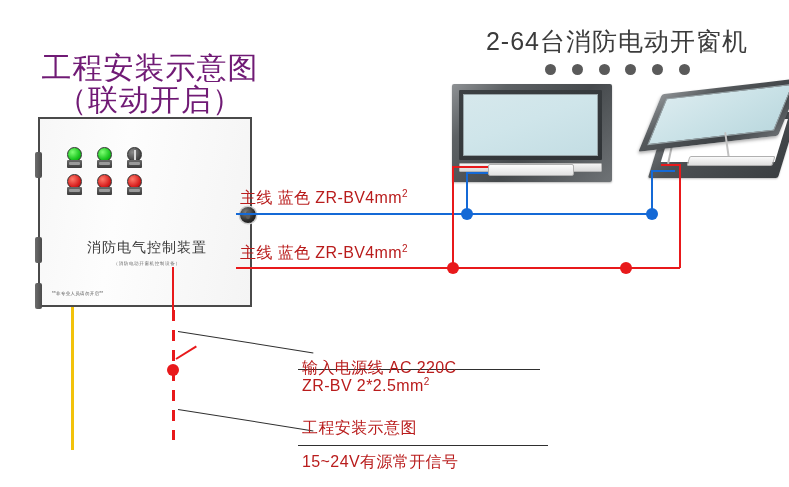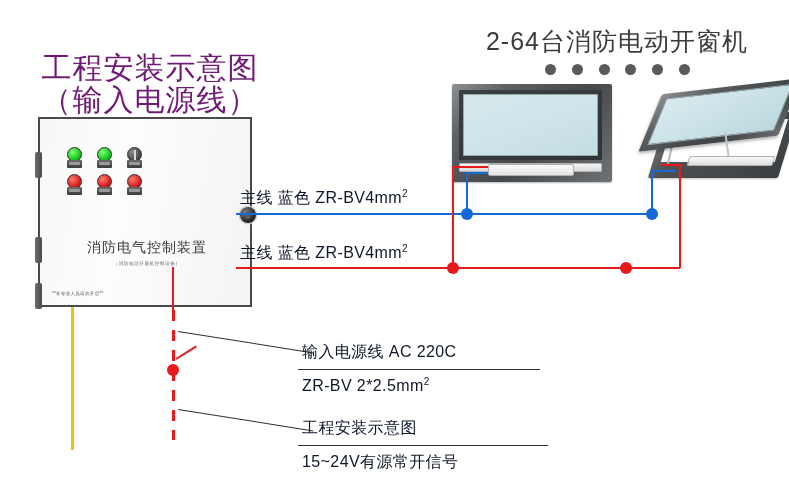--- a/index.html
+++ b/index.html
@@ -69,21 +69,21 @@
   .node-red{background:#e8191b;}
 
   .dash-red{position:absolute;width:3px;
     background:repeating-linear-gradient(180deg,#e8191b 0 11px,transparent 11px 20px);}
 
   
   .leader{position:absolute;height:0;border-top:1.4px solid #2f2f2f;transform-origin:left center;}
   .underline{position:absolute;height:0;border-top:1.4px solid #2f2f2f;}
 
   
-  .lbl{position:absolute;font-size:16px;color:#0f172a;white-space:nowrap;letter-spacing:.4px;}
+  .lbl{position:absolute;font-size:16px;color:#b91c1c;white-space:nowrap;letter-spacing:.4px;}
   .lbl sup{font-size:10px;}
 
   
   #win1{left:452px;top:84px;width:160px;height:98px;}
   #win1 .frame{position:absolute;inset:0;
     background:linear-gradient(135deg,#8e9194 0%,#5d6164 22%,#45494c 55%,#6f7376 100%);
     border-radius:2px;box-shadow:0 1px 2px rgba(0,0,0,.28);}
   #win1 .inner{position:absolute;left:7px;top:6px;right:10px;bottom:22px;
     background:linear-gradient(160deg,#3c4043,#2f3336);border-radius:1px;}
   #win1 .glass{position:absolute;left:4px;top:4px;right:4px;bottom:4px;
@@ -115,21 +115,21 @@
     background:#c2c2c2;border-radius:1px;transform:rotate(-8deg);}
   #win2 .act{position:absolute;left:40px;top:70px;width:86px;height:10px;
     background:linear-gradient(180deg,#fafafa,#dedede);border:1px solid #b0b0b0;
     box-sizing:border-box;border-radius:2px;transform:skewX(-17deg);}
 </style>
 </head>
 <body>
 
 <div class="abs" id="left-title">
   <span>工程安装示意图</span>
-  <span class="l2">（输入电源线）</span>
+  <span class="l2">（联动开启）</span>
 </div>
 
 <div class="abs" id="top-title">2-64台消防电动开窗机</div>
 
 <div class="abs" id="top-dots">
   <span class="dot"></span>
   <span class="dot"></span>
   <span class="dot"></span>
   <span class="dot"></span>
   <span class="dot"></span>
@@ -225,21 +225,21 @@
 
 <div class="abs lbl" style="left:240px;top:188px;">
   <span>主线 蓝色 ZR-BV4mm</span><sup>2</sup>
 </div>
 <div class="abs lbl" style="left:240px;top:243px;">
   <span>主线 蓝色 ZR-BV4mm</span><sup>2</sup>
 </div>
 
 <div class="abs leader" style="left:178px;top:331px;width:137px;transform:rotate(9deg);"></div>
 <div class="abs underline" style="left:298px;top:369px;width:242px;"></div>
-<div class="abs lbl" style="left:302px;top:342px;">输入电源线 AC 220C</div>
+<div class="abs lbl" style="left:302px;top:358px;">输入电源线 AC 220C</div>
 <div class="abs lbl" style="left:302px;top:376px;">
   <span>ZR-BV  2*2.5mm</span><sup>2</sup>
 </div>
 
 <div class="abs leader" style="left:178px;top:409px;width:137px;transform:rotate(9deg);"></div>
 <div class="abs underline" style="left:298px;top:445px;width:250px;"></div>
 <div class="abs lbl" style="left:302px;top:418px;">工程安装示意图</div>
 <div class="abs lbl" style="left:302px;top:452px;">15~24V有源常开信号</div>
 
 </body></html>

